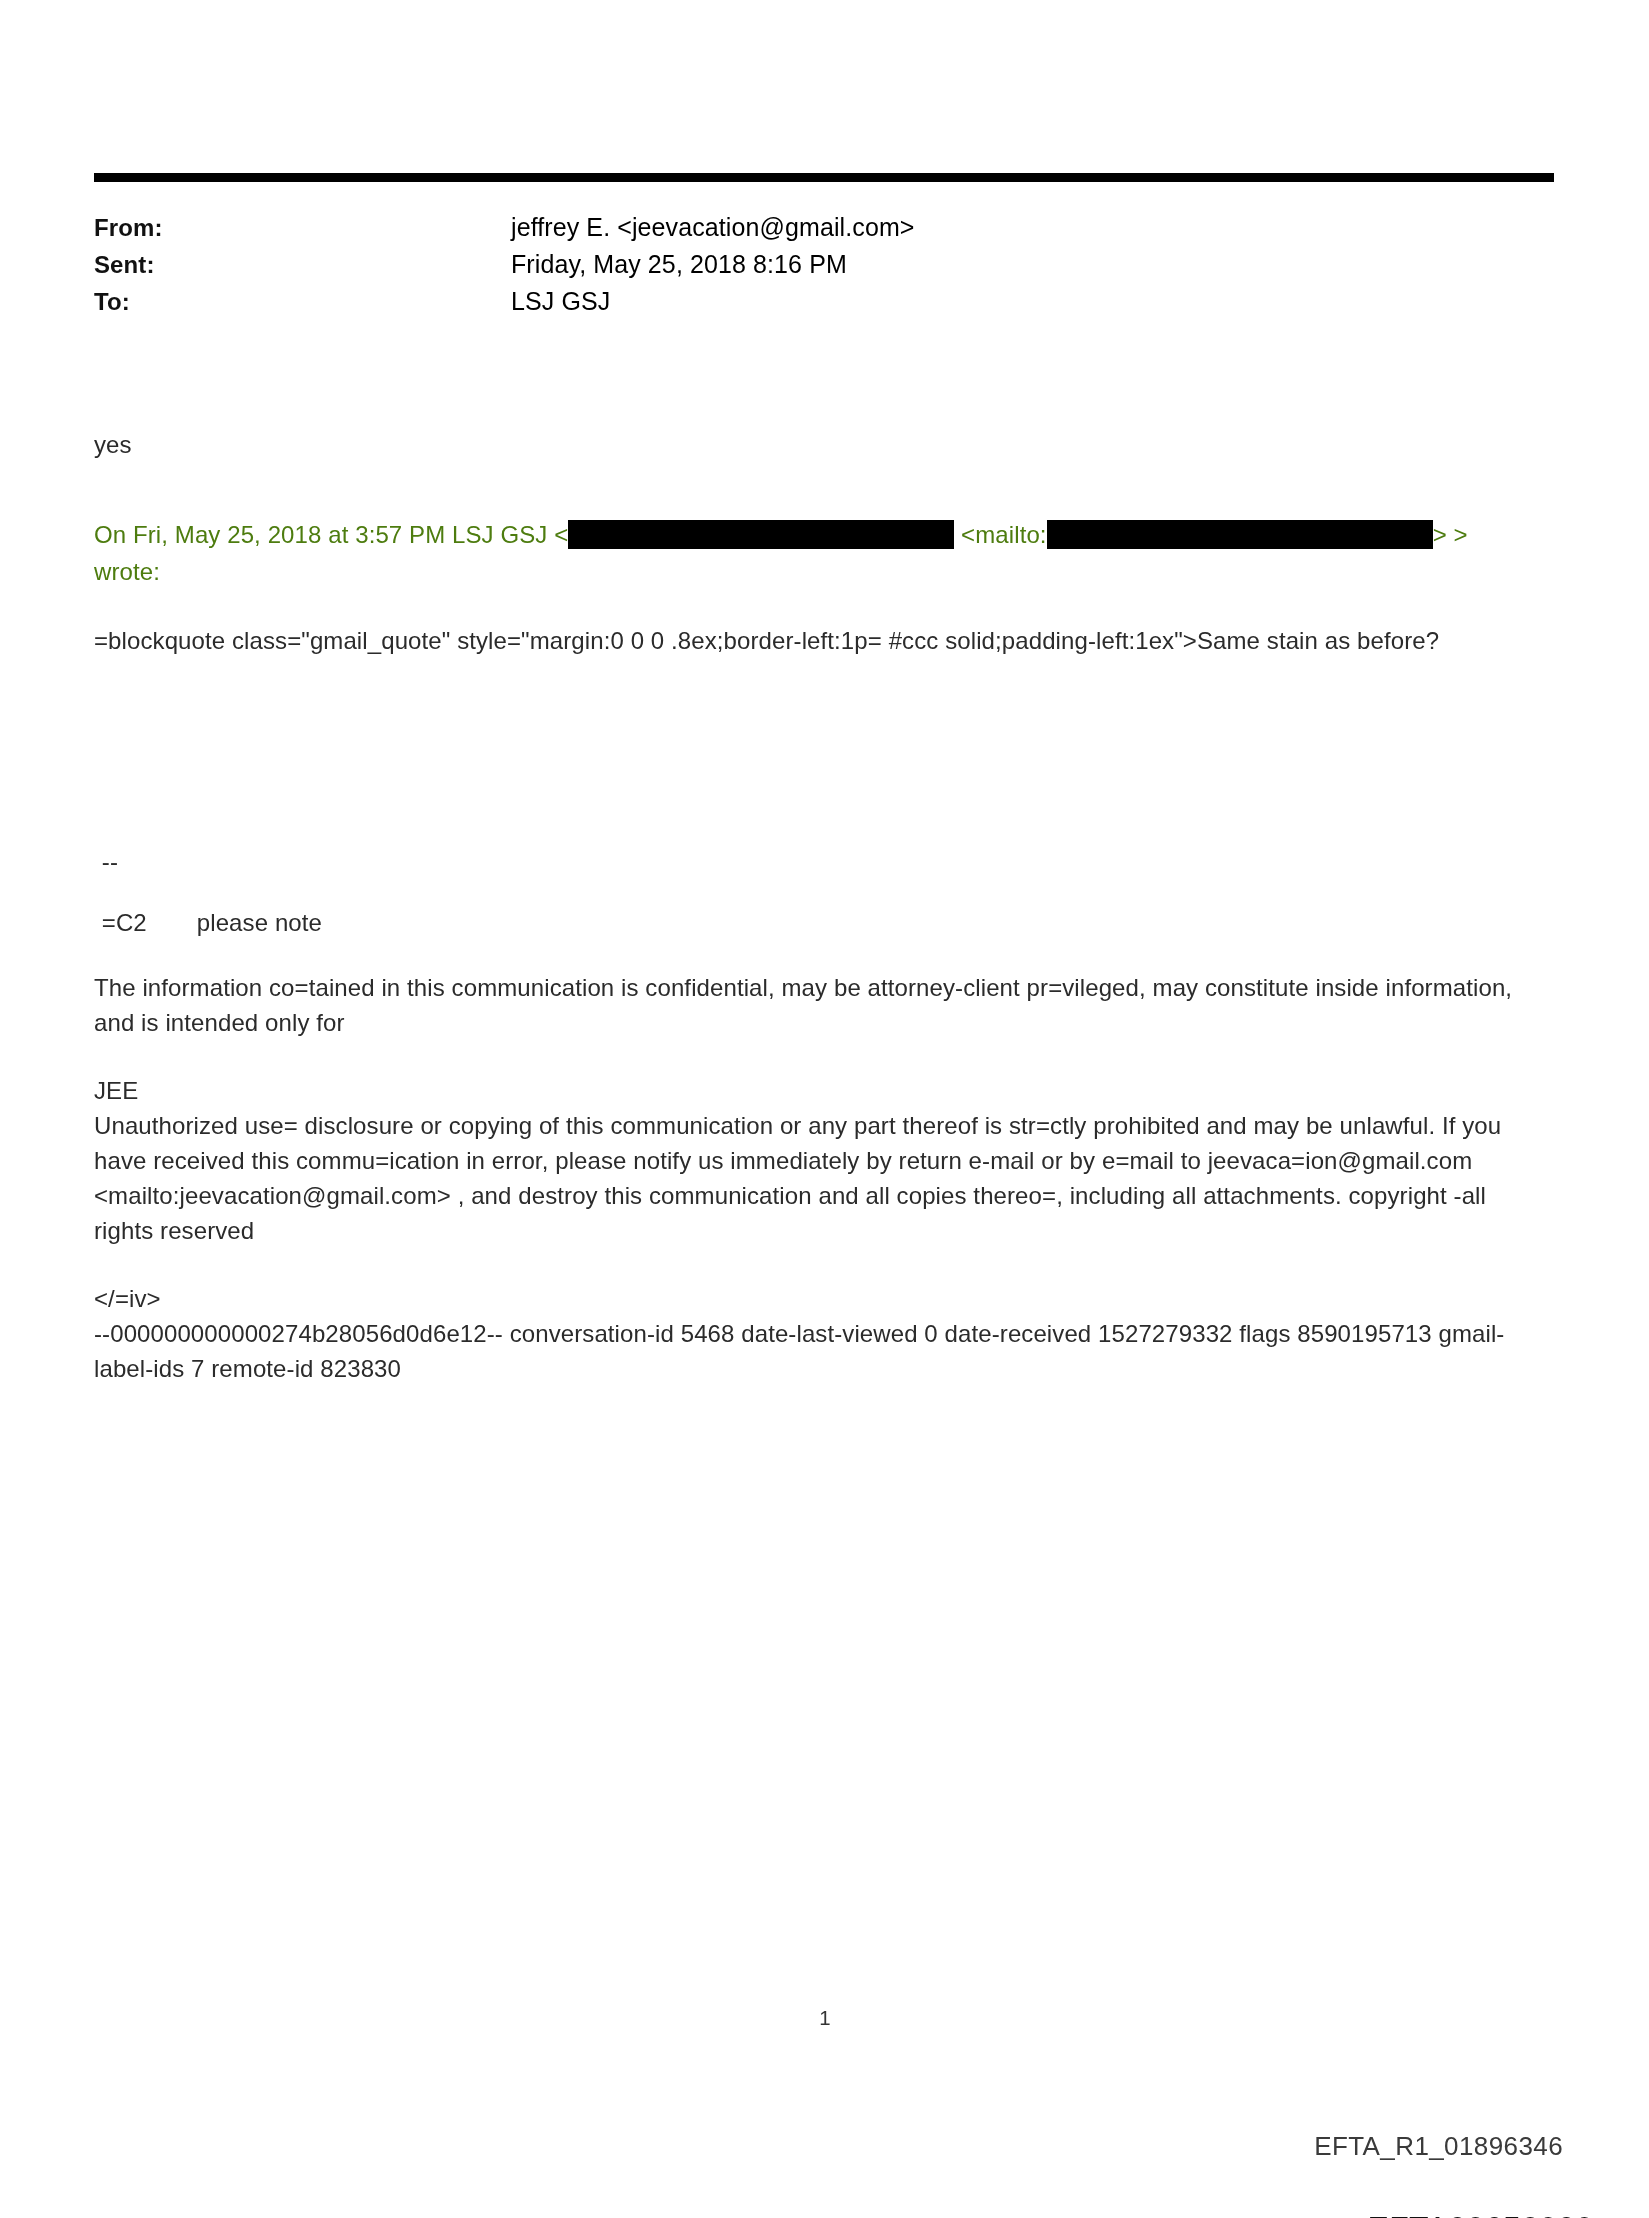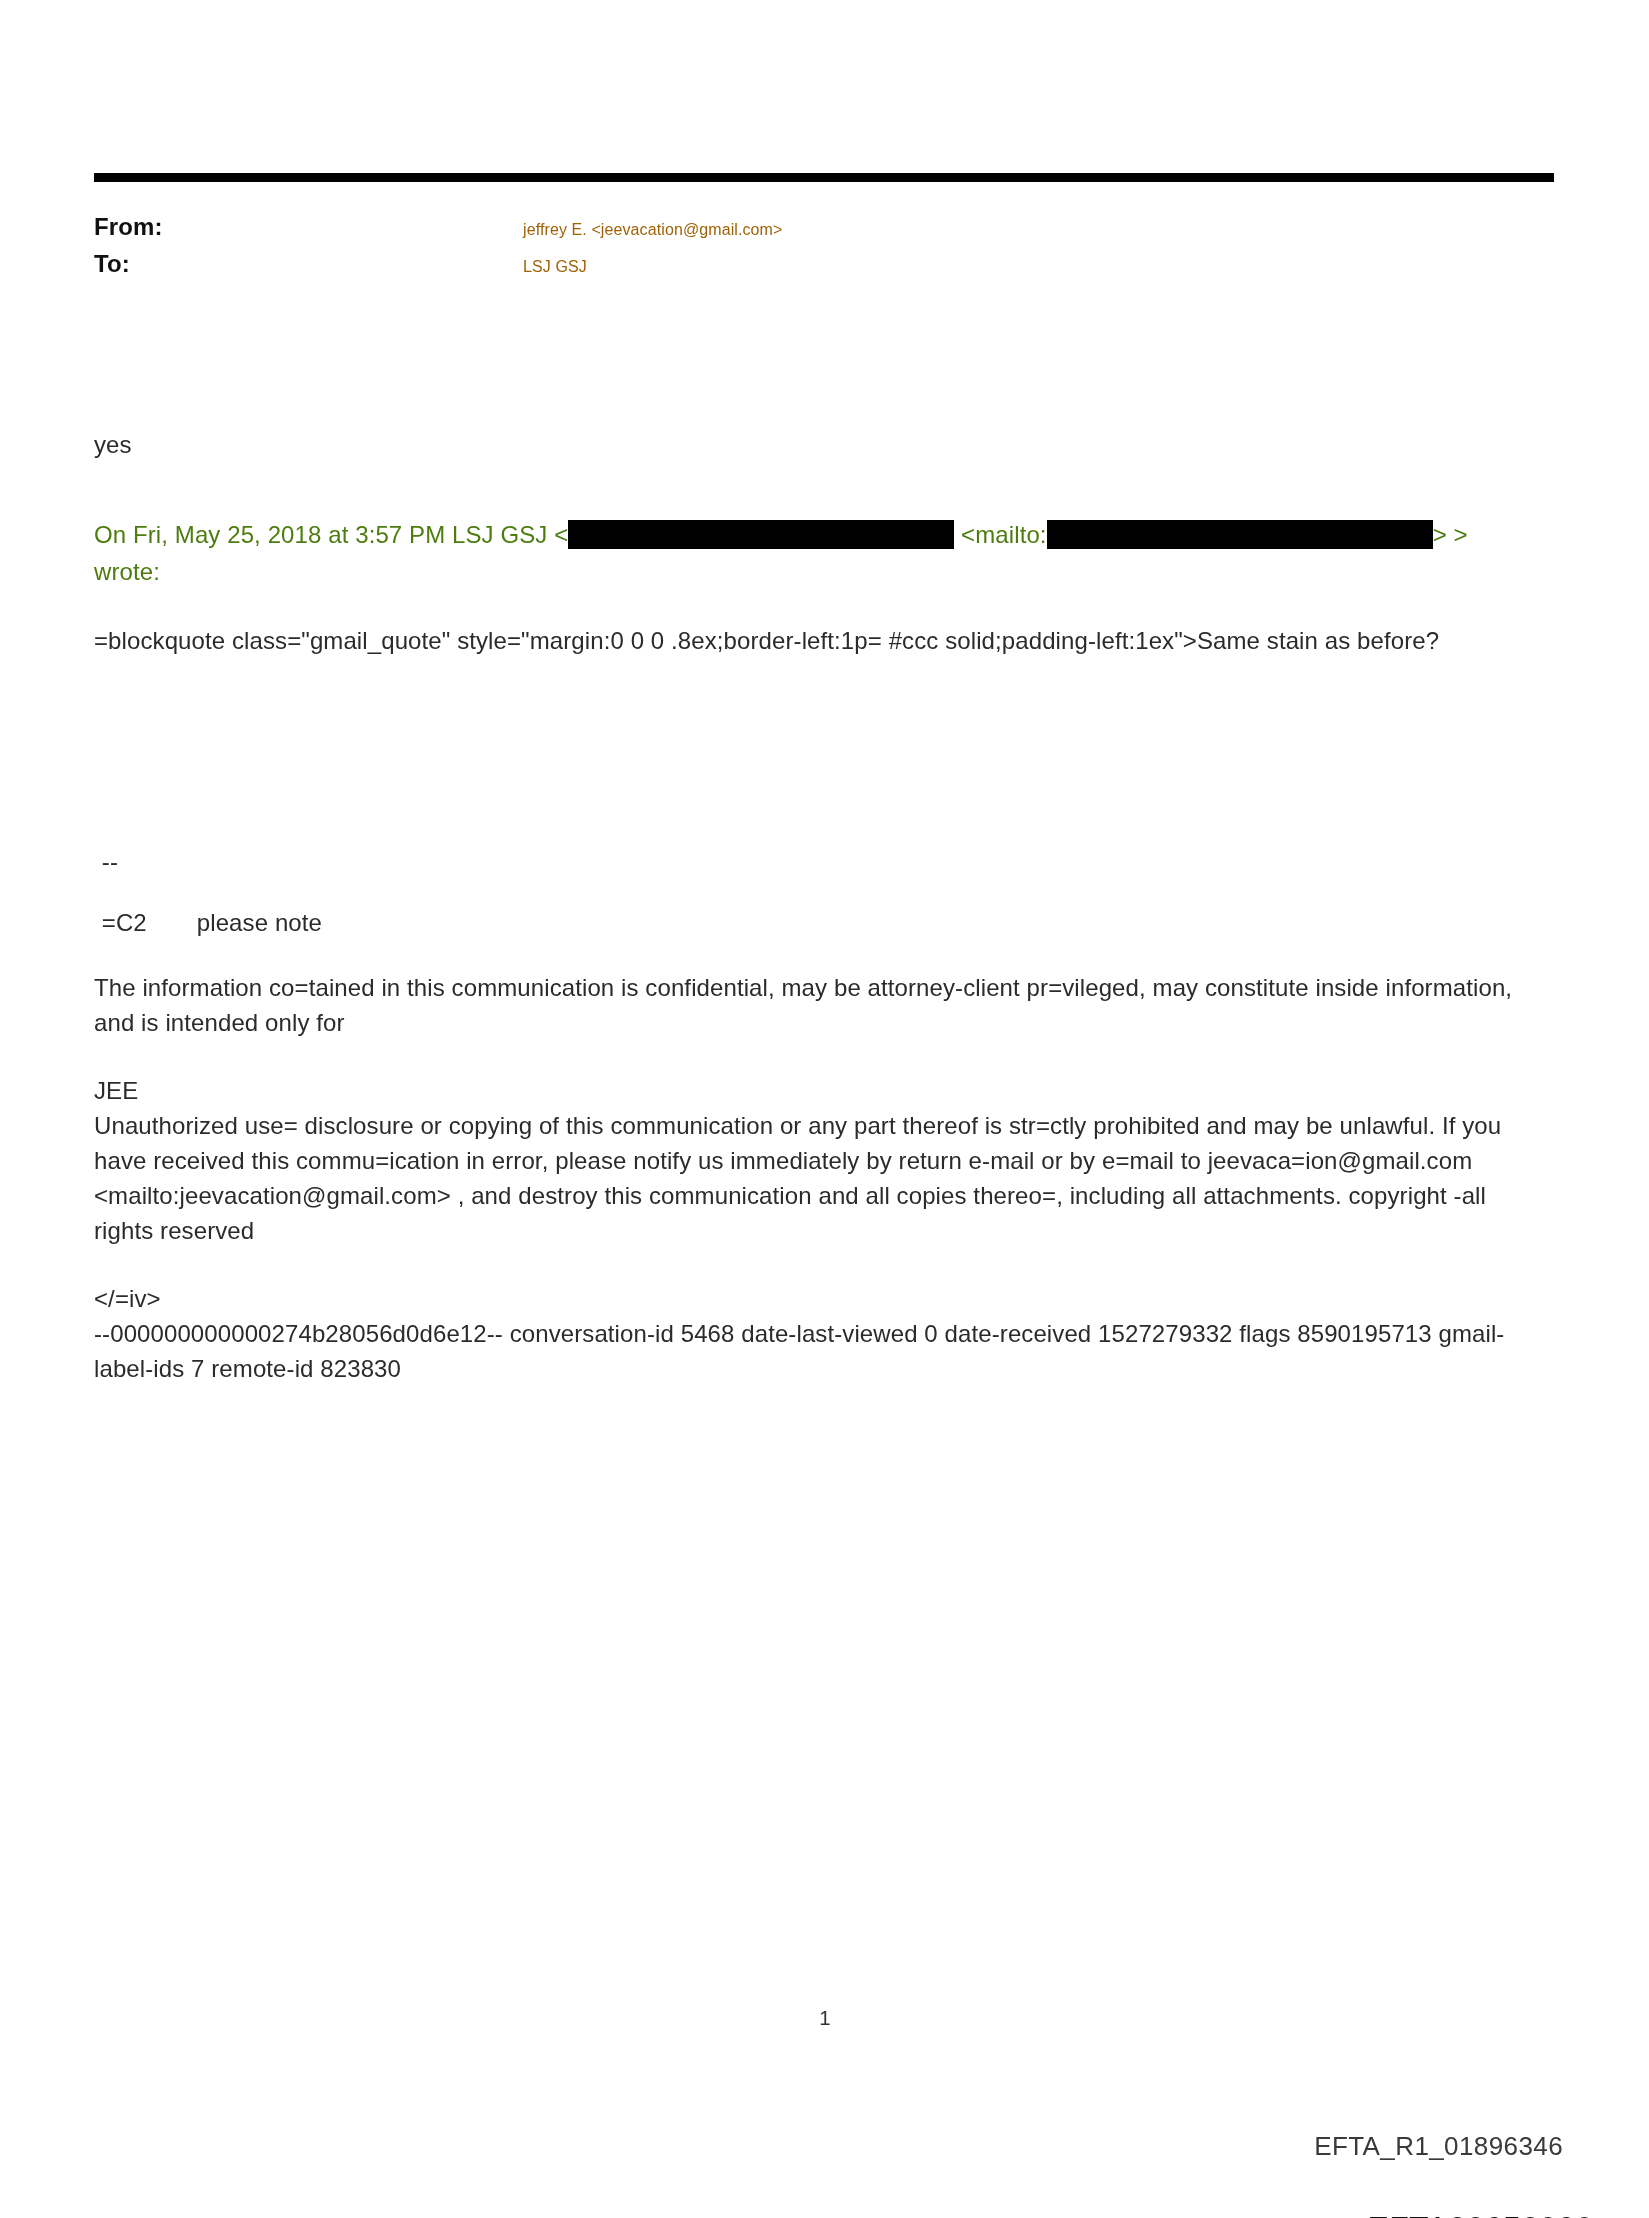--- a/index.html
+++ b/index.html
@@ -47,25 +47,24 @@
     height: 37px;
   }
   .hdr-label {
     width: 417px;
     font-weight: bold;
     font-size: 24px;
     color: #111111;
     letter-spacing: 0.1px;
   }
   .hdr-value {
-    font-size: 16px;
-    color: #a16207;
+    font-size: 25px;
+    color: #000000;
     letter-spacing: 0.1px;
     white-space: nowrap;
-    margin-left: 12px;
   }
 
   
   .body-area {
     position: absolute;
     left: 94px;
     top: 427px;
     width: 1446px;
   }
   .para {
@@ -147,20 +146,24 @@
 <div class="page">
 
   <div class="top-rule"></div>
 
   <div class="hdr">
     <div class="hdr-row">
       <div class="hdr-label">From:</div>
       <div class="hdr-value">jeffrey E. &lt;jeevacation@gmail.com&gt;</div>
     </div>
     <div class="hdr-row">
+      <div class="hdr-label">Sent:</div>
+      <div class="hdr-value">Friday, May 25, 2018 8:16 PM</div>
+    </div>
+    <div class="hdr-row">
       <div class="hdr-label">To:</div>
       <div class="hdr-value">LSJ GSJ</div>
     </div>
   </div>
 
   <div class="body-area">
 
     <p class="para">yes</p>
 
     <div class="spacer-md"></div>

